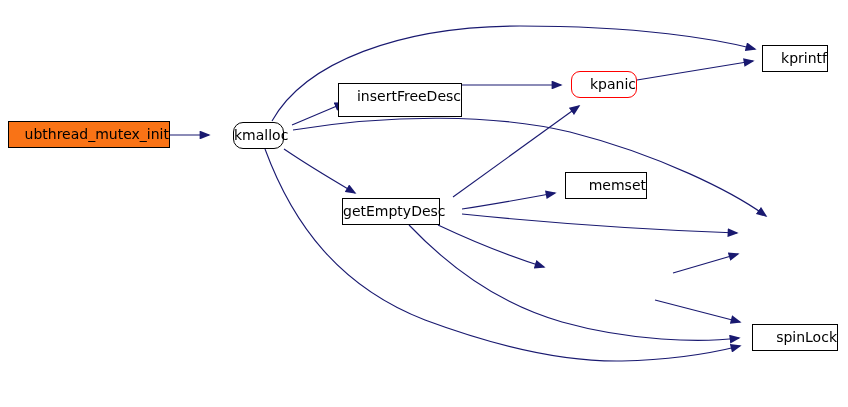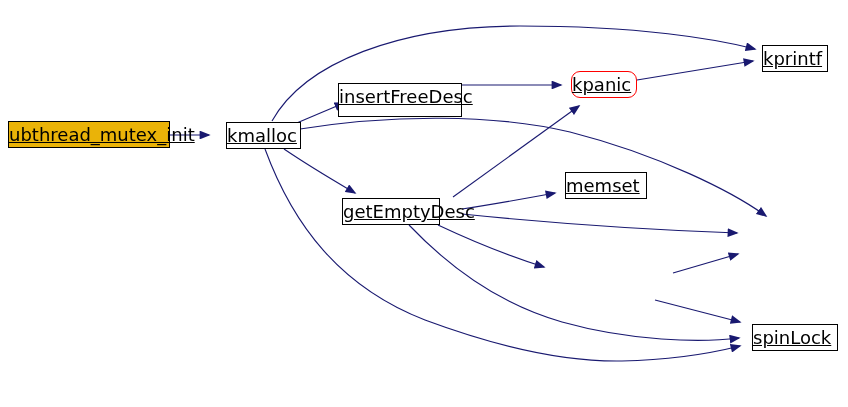--- a/index.html
+++ b/index.html
@@ -21,37 +21,36 @@
     width: 848px;
     height: 407px;
     pointer-events: none;
   }
   .node {
     position: absolute;
     box-sizing: border-box;
     border: 1px solid #000000;
     background: #ffffff;
     color: #000000;
-    font-size: 18px;
+    font-size: 14px;
     line-height: 25px;
-    text-align: left;
+    text-align: right;
     white-space: nowrap;
     cursor: pointer;
-    text-decoration: underline;
   }
   .node.root {
-    background: #eab308;
+    background: #f97316;
     cursor: default;
   }
   .node.flagged {
     border-color: #ff0000;
   }
   
   #n-ubthread_mutex_init   { left:   8px; top: 121px; width: 162px; height: 27px; }
-  #n-kmalloc               { left: 226px; top: 122px; width:  75px; height: 27px; }
+  #n-kmalloc               { left: 233px; top: 122px; width:  51px; height: 27px; border-radius: 10px; }
   #n-insertFreeDesc        { left: 338px; top:  83px; width: 124px; height: 34px; }
   #n-kpanic                { left: 571px; top:  71px; width:  66px; height: 27px; border-radius: 9px; }
   #n-kprintf               { left: 762px; top:  45px; width:  66px; height: 27px; }
   #n-getEmptyDesc          { left: 342px; top: 198px; width: 98px; height: 27px; }
   #n-memset                { left: 565px; top: 172px; width:  82px; height: 27px; }
   #n-spinUnlock            { left: 747px; top: 223px; width:  96px; height: 27px; }
   #n-vmm_getFreeMallocPage { left: 510px; top: 273px; width: 188px; height: 27px; }
   #n-spinLock              { left: 752px; top: 324px; width:  86px; height: 27px; }
   .edge {
     fill: none;

